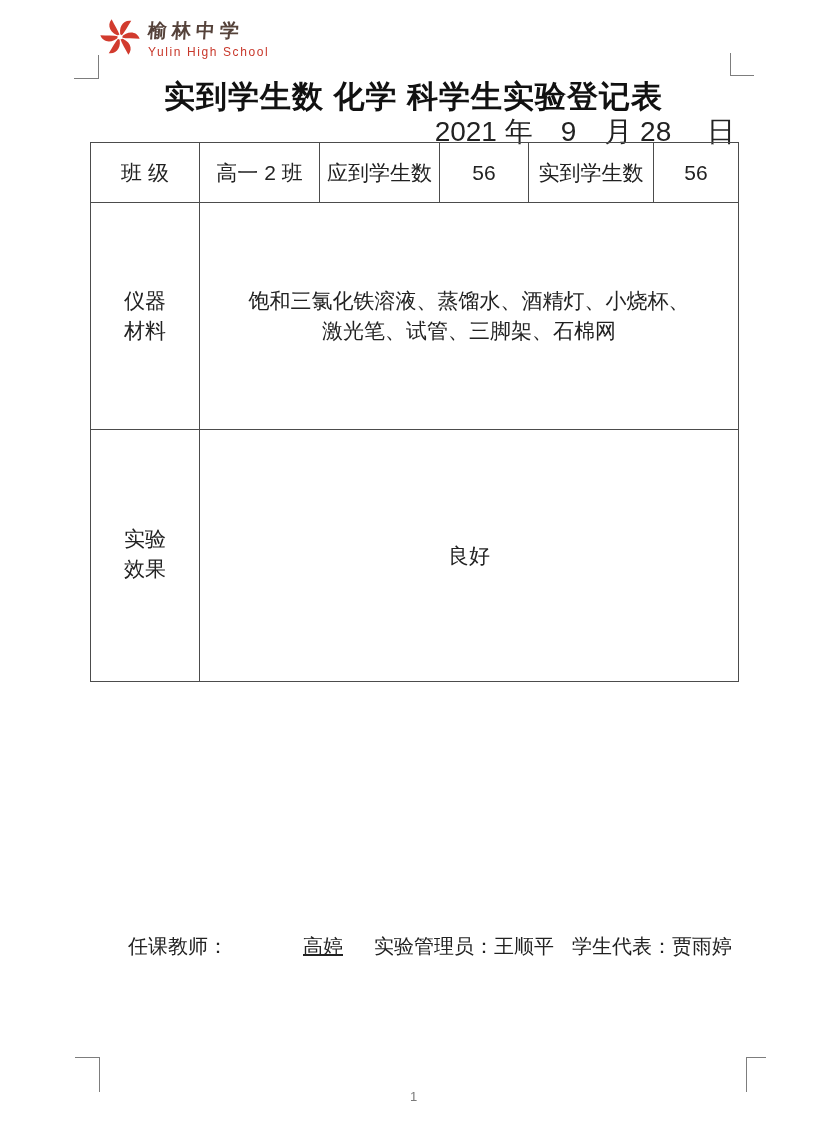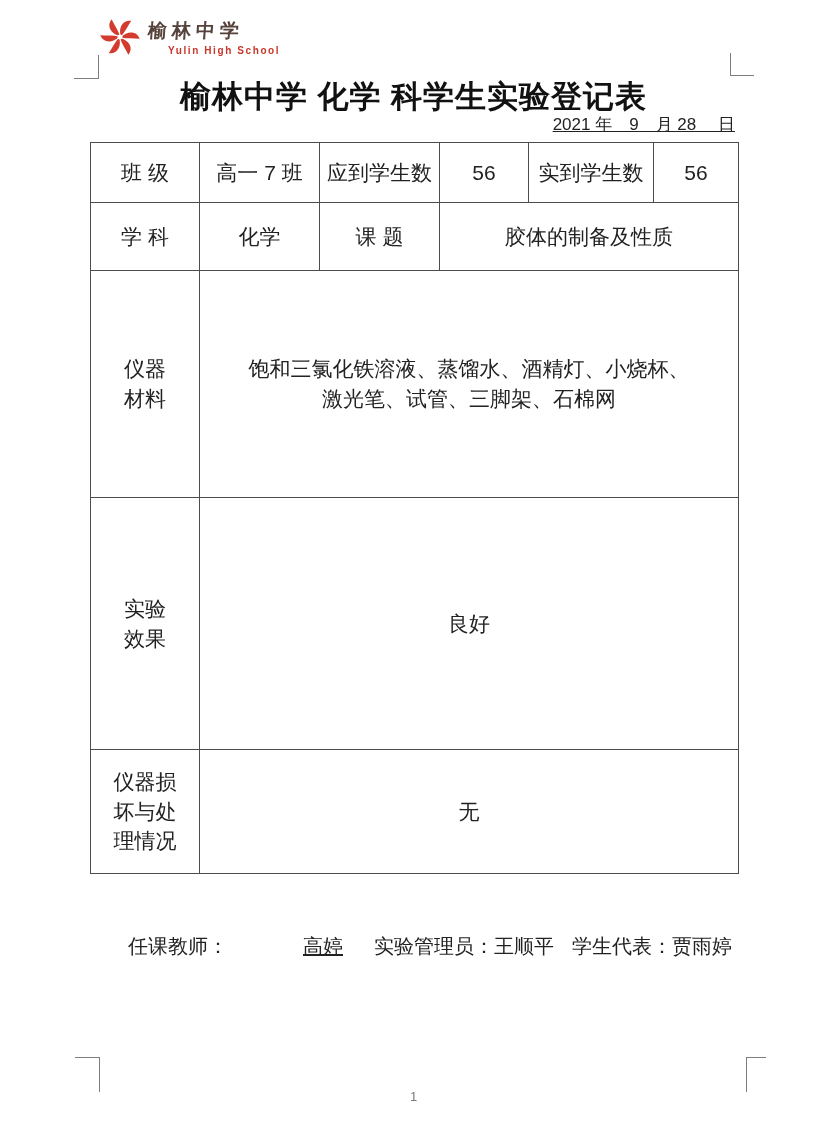--- a/index.html
+++ b/index.html
@@ -18,44 +18,44 @@
   
   .logo{position:absolute;left:99px;top:15px;display:flex;align-items:flex-start;}
   .logo svg{display:block;}
   .logo-text{margin-left:7px;padding-top:3px;}
   .logo-zh{
     font-family:"Liberation Serif","DejaVu Serif",serif;
     font-weight:bold;font-size:19px;color:#55423a;letter-spacing:5px;
     transform:skewX(-4deg);white-space:nowrap;
   }
   .logo-en{
-    font-size:10px;font-weight:bold;color:#c8372a;letter-spacing:1.6px;
-    margin-top:1px;white-space:nowrap;margin-left:20px;
+    font-size:12px;font-weight:normal;color:#c8372a;letter-spacing:1.6px;
+    margin-top:1px;white-space:nowrap;
   }
 
   .title{
     position:absolute;left:0;top:76px;width:100%;text-align:center;
     font-size:31px;font-weight:bold;letter-spacing:1px;margin:0;color:#111;
   }
   .date-line{
-    position:absolute;right:92px;top:113px;font-size:17px;white-space:pre;color:#222;text-decoration:underline;
+    position:absolute;right:92px;top:113px;font-size:28px;white-space:pre;color:#222;
   }
 
   
   table.form{
     position:absolute;left:90px;top:142px;width:648px;
     border-collapse:collapse;table-layout:fixed;
   }
   table.form td{
     border:1.5px solid #4c4c4c;text-align:center;vertical-align:middle;
     font-size:21px;color:#222;padding:0 4px;overflow:hidden;
   }
   .ml{white-space:pre-line;line-height:1.42;}
   tr.r1{height:60px;} tr.r2{height:68px;} tr.r3{height:227px;}
-  tr.r4{height:252px;} tr.r5{height:124px;} tr.r6{height:59px;}
+  tr.r4{height:252px;font-family:Liberation Mono, monospace;} tr.r5{height:124px;} tr.r6{height:59px;}
 
   .footer{
     position:absolute;left:128px;top:933px;font-size:20px;color:#222;
     display:flex;align-items:flex-end;white-space:nowrap;
   }
   .footer .gap-lg{margin-right:75px;}
   .footer .gap-md{margin-right:31px;text-decoration:underline;}
   .footer .gap-sm{margin-right:18px;}
 
   .page-number{
@@ -82,63 +82,51 @@
       <path d="M20 19 C 11 17, 7 9, 12 3 C 15 9, 18 13, 20 19 Z" transform="rotate(300 20 20)"></path>
     </g>
     <circle cx="20" cy="20" r="2.4" fill="#ffffff"></circle>
   </svg>
   <div class="logo-text">
     <div class="logo-zh">榆林中学</div>
     <div class="logo-en">Yulin High School</div>
   </div>
 </div>
 
-<h1 class="title">榆林中学 化学 科学生实验登记表</h1>
+<h1 class="title">实到学生数 化学 科学生实验登记表</h1>
 <div class="date-line">2021 年　9　月 28　 日</div>
 
 <table class="form">
   <colgroup>
     <col style="width:109px">
       <col style="width:120px">
       <col style="width:120px">
     <col style="width:89px">
       <col style="width:125px">
       <col style="width:85px">
   </colgroup>
   <tbody>
   <tr class="r1">
     <td>班 级</td>
-    <td>高一 7 班</td>
+    <td>高一 2 班</td>
     <td>应到学生数</td>
     <td>56</td>
     <td>实到学生数</td>
     <td>56</td>
-  </tr>
-  <tr class="r2">
-    <td>学 科</td>
-    <td>化学</td>
-    <td>课 题</td>
-    <td colspan="3">胶体的制备及性质</td>
   </tr>
   <tr class="r3">
     <td class="ml">仪器
 材料</td>
     <td colspan="5" class="ml">饱和三氯化铁溶液、蒸馏水、酒精灯、小烧杯、
 激光笔、试管、三脚架、石棉网</td>
   </tr>
   <tr class="r4">
     <td class="ml">实验
 效果</td>
     <td colspan="5">良好</td>
-  </tr>
-  <tr class="r5">
-    <td class="ml">仪器损
-坏与处
-理情况</td>
-    <td colspan="5">无</td>
   </tr>
   </tbody>
 </table>
 
 <div class="footer">
   <span class="gap-lg">任课教师：</span>
   <span class="gap-md">高婷</span>
   <span>实验管理员：</span>
   <span class="gap-sm">王顺平</span>
   <span>学生代表：</span>

